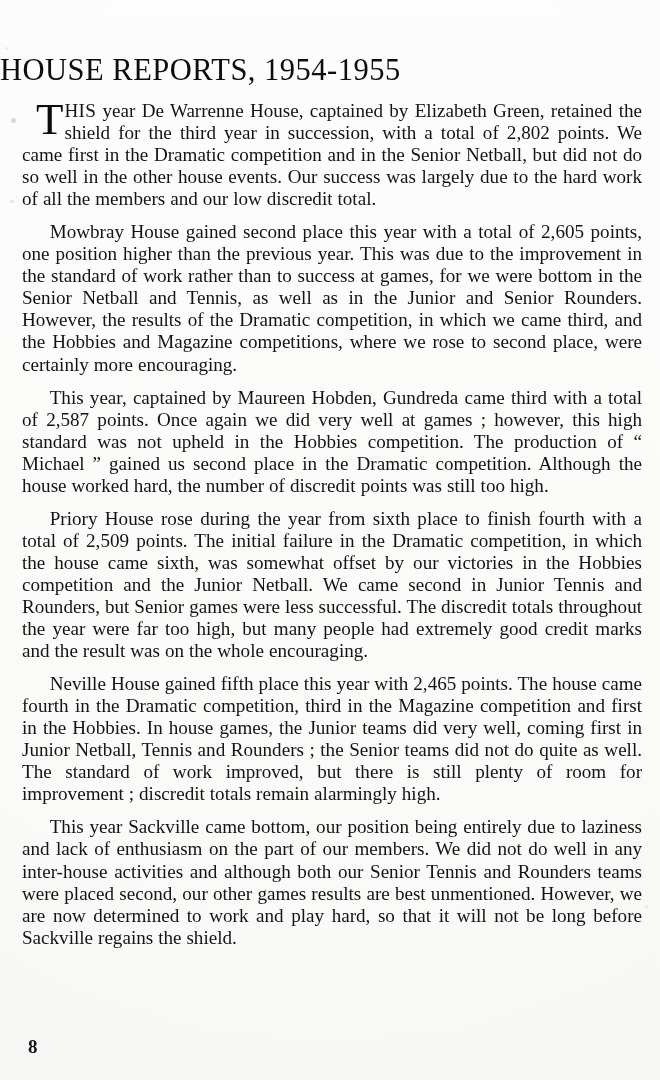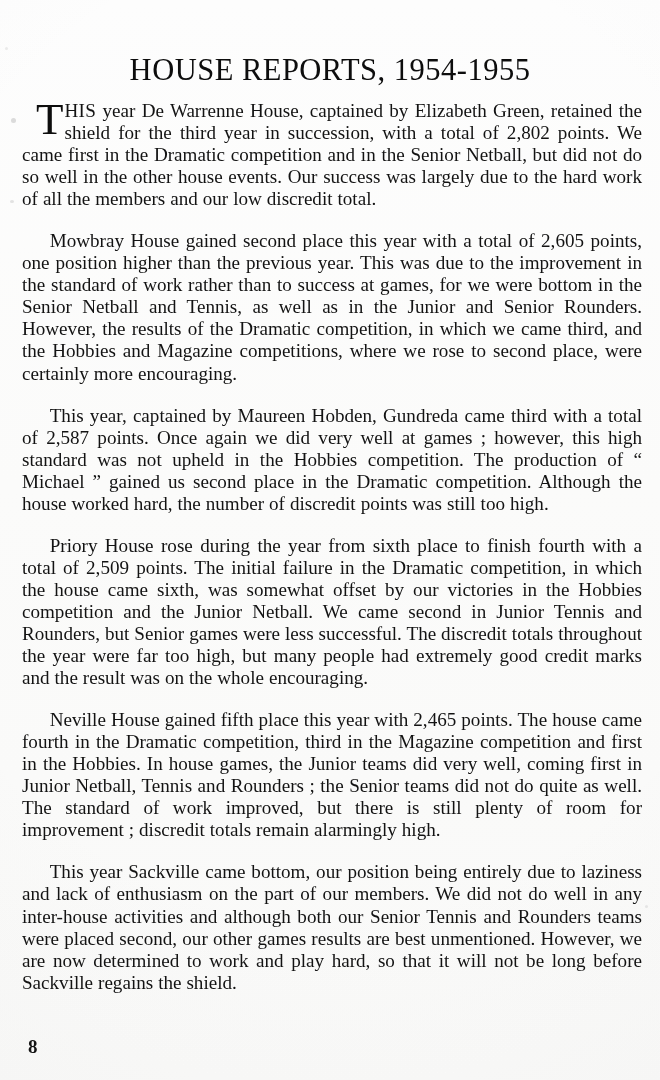--- a/index.html
+++ b/index.html
@@ -26,21 +26,20 @@
       linear-gradient(180deg, #fdfdfd 0%, #fbfbfa 45%, #f9f9f8 100%);
   }
 
   .page {
     position: absolute;
     inset: 0;
     padding: 0;
   }
 
   .title {
-    text-align: center;
     font-size: 30.5px;
     letter-spacing: 0.5px;
     font-weight: 400;
     margin: 0;
     padding-top: 54px;
     line-height: 1.08;
     color: #0d0d0d;
     font-family: "Liberation Serif", "DejaVu Serif", serif;
     text-rendering: optimizeLegibility;
   }
@@ -58,21 +57,21 @@
     line-height: 22.05px;
     text-align: justify;
     text-justify: inter-word;
     text-indent: 1.45em;
     color: #131313;
     hyphens: none;
     word-spacing: 0.2px;
   }
 
   p.para + p.para {
-    margin-top: 20px;
+    margin-top: 11px;
   }
 
   
   p.first {
     text-indent: 0;
     position: relative;
     min-height: 44px;
   }
   p.first .dropcap {
     float: left;

